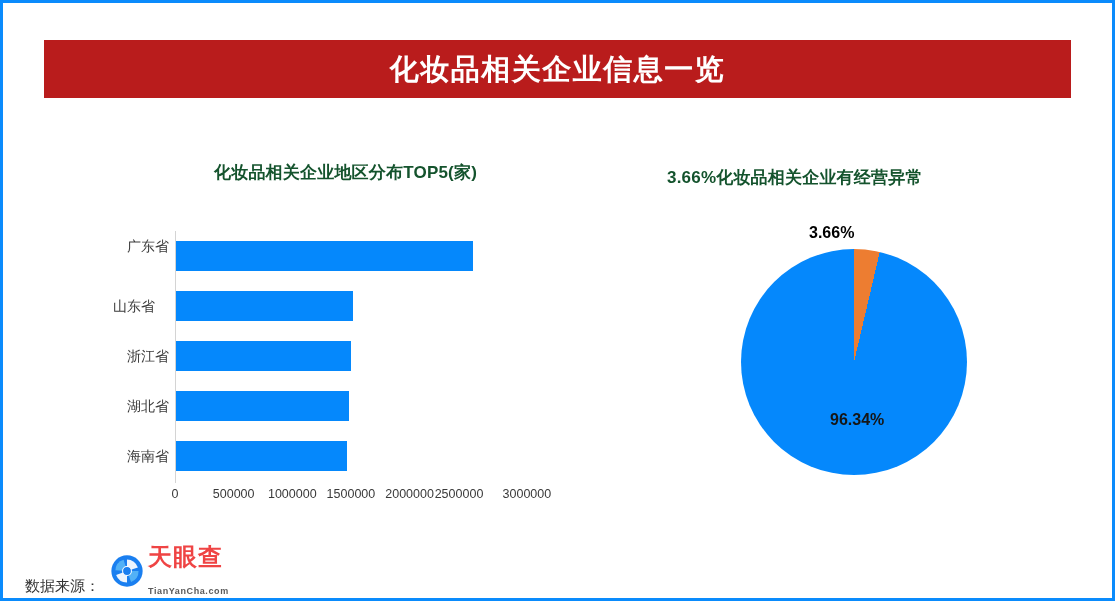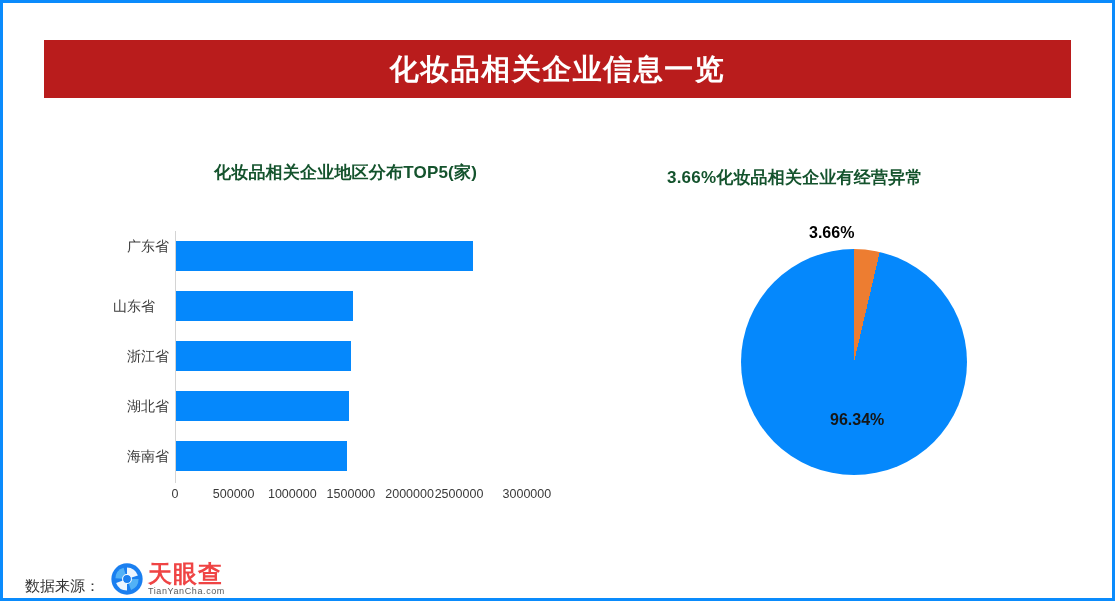--- a/index.html
+++ b/index.html
@@ -173,25 +173,25 @@
   }
   .logo-cn {
     font-size: 24px;
     font-weight: bold;
     color: #ef4444;
     line-height: 1;
     letter-spacing: 1px;
   }
   .logo-en {
     font-size: 9px;
-    font-weight: normal;
+    font-weight: bold;
     color: #5a5a5a;
     letter-spacing: 0.6px;
     line-height: 1;
-    margin-top: 1px;
+    margin-top: 18px;
   }
 </style>
 </head>
 <body>
 
 <div id="page">
 
   <div class="banner">
     <div class="banner-title">化妆品相关企业信息一览</div>
   </div>

